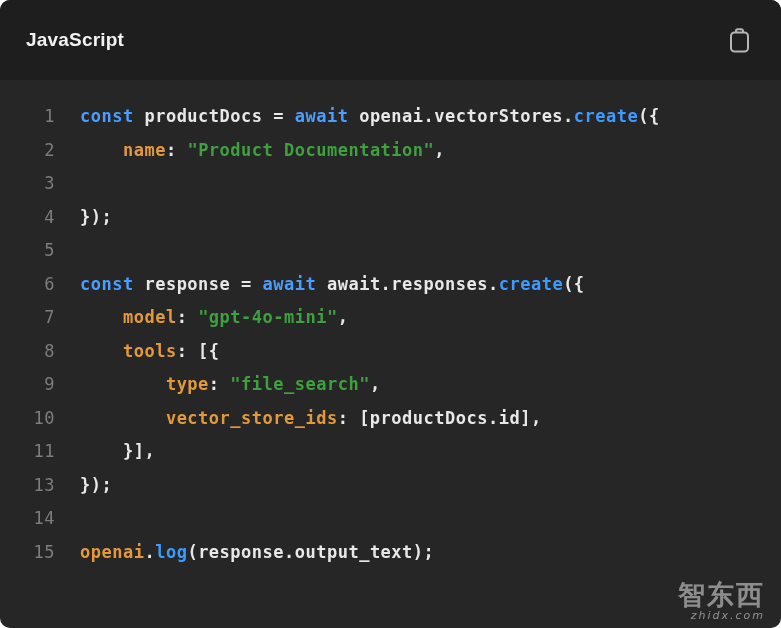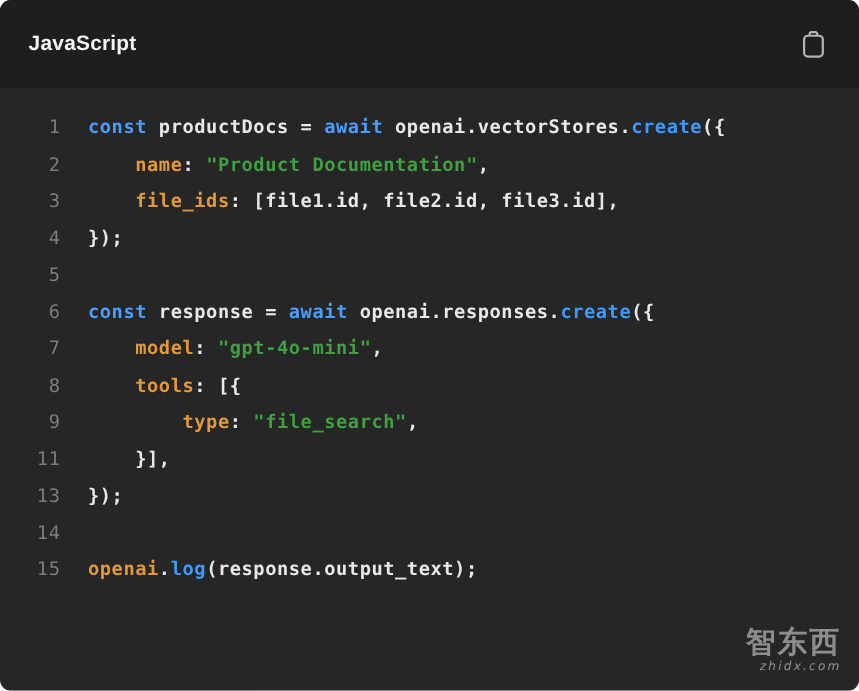--- a/index.html
+++ b/index.html
@@ -68,21 +68,21 @@
     white-space:pre;
   }
   .tok-plain{color:var(--plain);}
   .tok-keyword{color:var(--keyword);}
   .tok-function{color:var(--function);}
   .tok-property{color:var(--property);}
   .tok-string{color:var(--string);}
   .watermark{
     position:absolute;
     right:16px;
-    bottom:16px;
+    bottom:6px;
     text-align:right;
     color:rgba(255,255,255,0.48);
     font-family:"DejaVu Sans","Liberation Sans",sans-serif;
     pointer-events:none;
   }
   .watermark-brand{
     font-size:27px;
     font-weight:700;
     line-height:1.05;
     letter-spacing:2px;
@@ -114,45 +114,48 @@
         <div class="code-line">
           <span class="line-num">1</span>
           <span class="line-content"><span class="tok-keyword">const</span><span class="tok-plain"> productDocs = </span><span class="tok-keyword">await</span><span class="tok-plain"> openai.vectorStores.</span><span class="tok-function">create</span><span class="tok-plain">({</span></span>
         </div>
         <div class="code-line">
           <span class="line-num">2</span>
           <span class="line-content"><span class="tok-plain">    </span><span class="tok-property">name</span><span class="tok-plain">: </span><span class="tok-string">"Product Documentation"</span><span class="tok-plain">,</span></span>
         </div>
         <div class="code-line">
           <span class="line-num">3</span>
-          <span class="line-content"><span class="tok-plain">    </span><span class="tok-property">file_ids</span><span class="tok-plain">: [file1.id, file2.id, file3.id],</span></span>
         </div>
         <div class="code-line">
           <span class="line-num">4</span>
           <span class="line-content"><span class="tok-plain">});</span></span>
         </div>
         <div class="code-line">
           <span class="line-num">5</span>
           <span class="line-content"></span>
         </div>
         <div class="code-line">
           <span class="line-num">6</span>
-          <span class="line-content"><span class="tok-keyword">const</span><span class="tok-plain"> response = </span><span class="tok-keyword">await</span><span class="tok-plain"> openai.responses.</span><span class="tok-function">create</span><span class="tok-plain">({</span></span>
+          <span class="line-content"><span class="tok-keyword">const</span><span class="tok-plain"> response = </span><span class="tok-keyword">await</span><span class="tok-plain"> await.responses.</span><span class="tok-function">create</span><span class="tok-plain">({</span></span>
         </div>
         <div class="code-line">
           <span class="line-num">7</span>
           <span class="line-content"><span class="tok-plain">    </span><span class="tok-property">model</span><span class="tok-plain">: </span><span class="tok-string">"gpt-4o-mini"</span><span class="tok-plain">,</span></span>
         </div>
         <div class="code-line">
           <span class="line-num">8</span>
           <span class="line-content"><span class="tok-plain">    </span><span class="tok-property">tools</span><span class="tok-plain">: [{</span></span>
         </div>
         <div class="code-line">
           <span class="line-num">9</span>
           <span class="line-content"><span class="tok-plain">        </span><span class="tok-property">type</span><span class="tok-plain">: </span><span class="tok-string">"file_search"</span><span class="tok-plain">,</span></span>
+        </div>
+        <div class="code-line">
+          <span class="line-num">10</span>
+          <span class="line-content"><span class="tok-plain">        </span><span class="tok-property">vector_store_ids</span><span class="tok-plain">: [productDocs.id],</span></span>
         </div>
         <div class="code-line">
           <span class="line-num">11</span>
           <span class="line-content"><span class="tok-plain">    }],</span></span>
         </div>
         <div class="code-line">
           <span class="line-num">13</span>
           <span class="line-content"><span class="tok-plain">});</span></span>
         </div>
         <div class="code-line">

